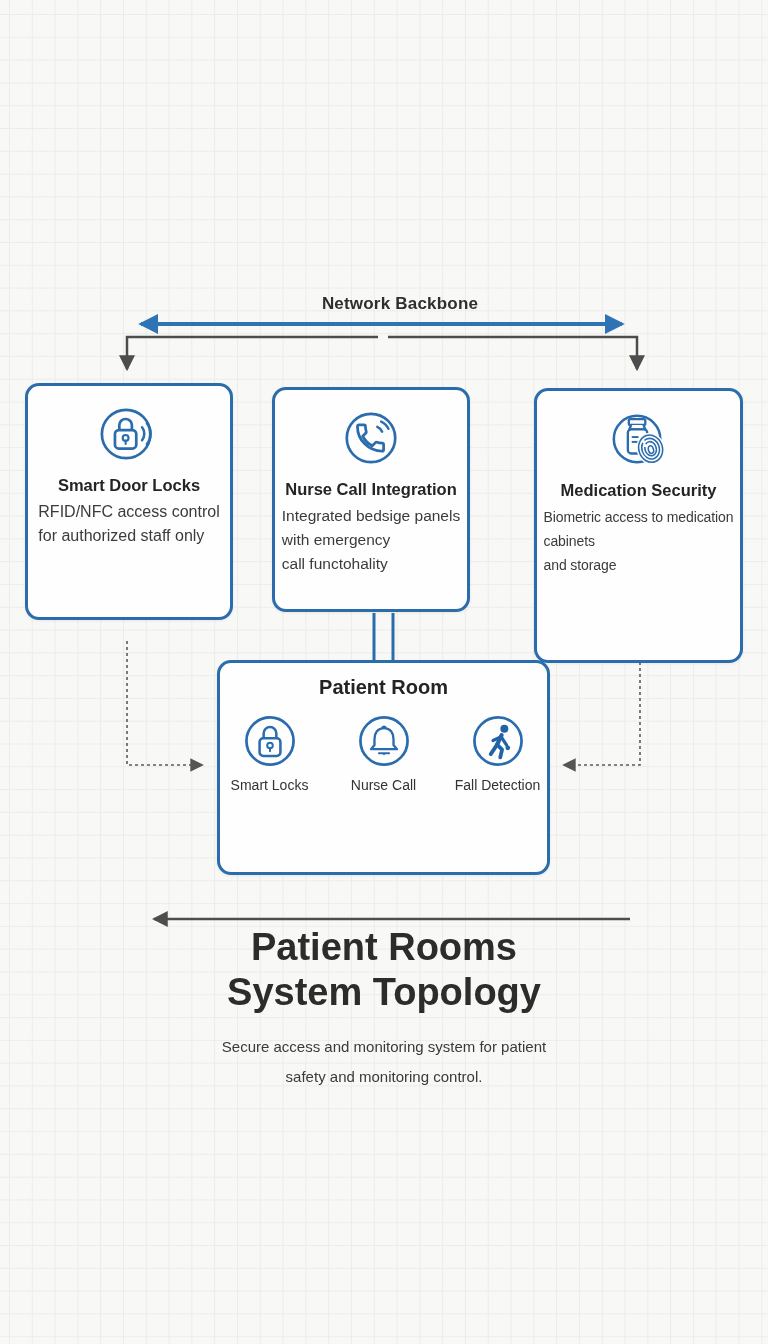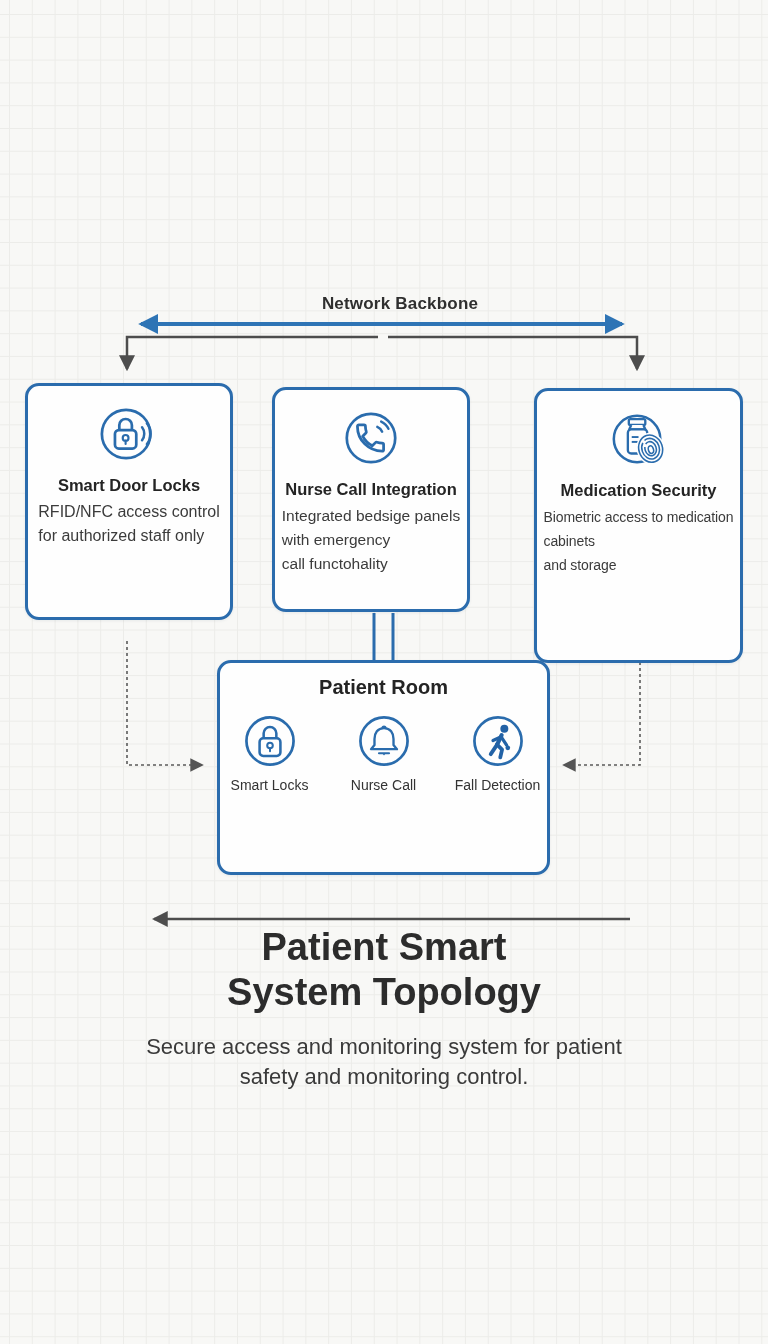--- a/index.html
+++ b/index.html
@@ -49,21 +49,21 @@
   }
   .pr-title{margin-top:13px; font-size:20px; font-weight:700; color:#242424;}
   .pr-devices{margin-top:13px; display:flex; justify-content:center; gap:20px;}
   .device{display:flex; flex-direction:column; align-items:center; width:94px;}
   .device-icon{width:58px; height:58px;}
   .device-label{margin-top:7px; font-size:14px; color:#333; white-space:nowrap;}
 
   .footer{position:absolute; left:0; top:925px; width:768px; text-align:center;}
   .footer-title{font-size:38px; font-weight:700; color:#2c2c2c; line-height:45px; white-space:nowrap;}
   .footer-sub{margin-top:17px;}
-  .footer-sub-line{font-size:22px; color:#3a3a3a; line-height:30px; white-space:nowrap;}
+  .footer-sub-line{font-size:15px; color:#3a3a3a; line-height:30px; white-space:nowrap;}
 </style>
 </head>
 <body>
 
 <div class="canvas">
 
   <svg class="connector-layer" width="768" height="1344" viewBox="0 0 768 1344">
     <defs>
       <marker id="mGray" viewBox="0 0 10 10" refX="8.6" refY="5" markerWidth="6.4" markerHeight="6.4" orient="auto-start-reverse">
           <path d="M0,0 L10,5 L0,10 z" fill="#4d4d4d"></path>
@@ -193,21 +193,21 @@
           <path d="M31,36 L24,46.5" fill="none" stroke="#2262a6" stroke-width="4.2" stroke-linecap="round"></path>
           <path d="M31,36 L36.5,41.5 L34.5,50" fill="none" stroke="#2262a6" stroke-width="4.2" stroke-linecap="round" stroke-linejoin="round"></path>
         </svg>
         <div class="device-label">Fall Detection</div>
       </div>
 
     </div>
   </div>
 
   <div class="footer">
-    <div class="footer-title">Patient Smart</div>
+    <div class="footer-title">Patient Rooms</div>
     <div class="footer-title">System Topology</div>
     <div class="footer-sub">
       <div class="footer-sub-line">Secure access and monitoring system for patient</div>
       <div class="footer-sub-line">safety and monitoring control.</div>
     </div>
   </div>
 
 </div>
 
 </body></html>

